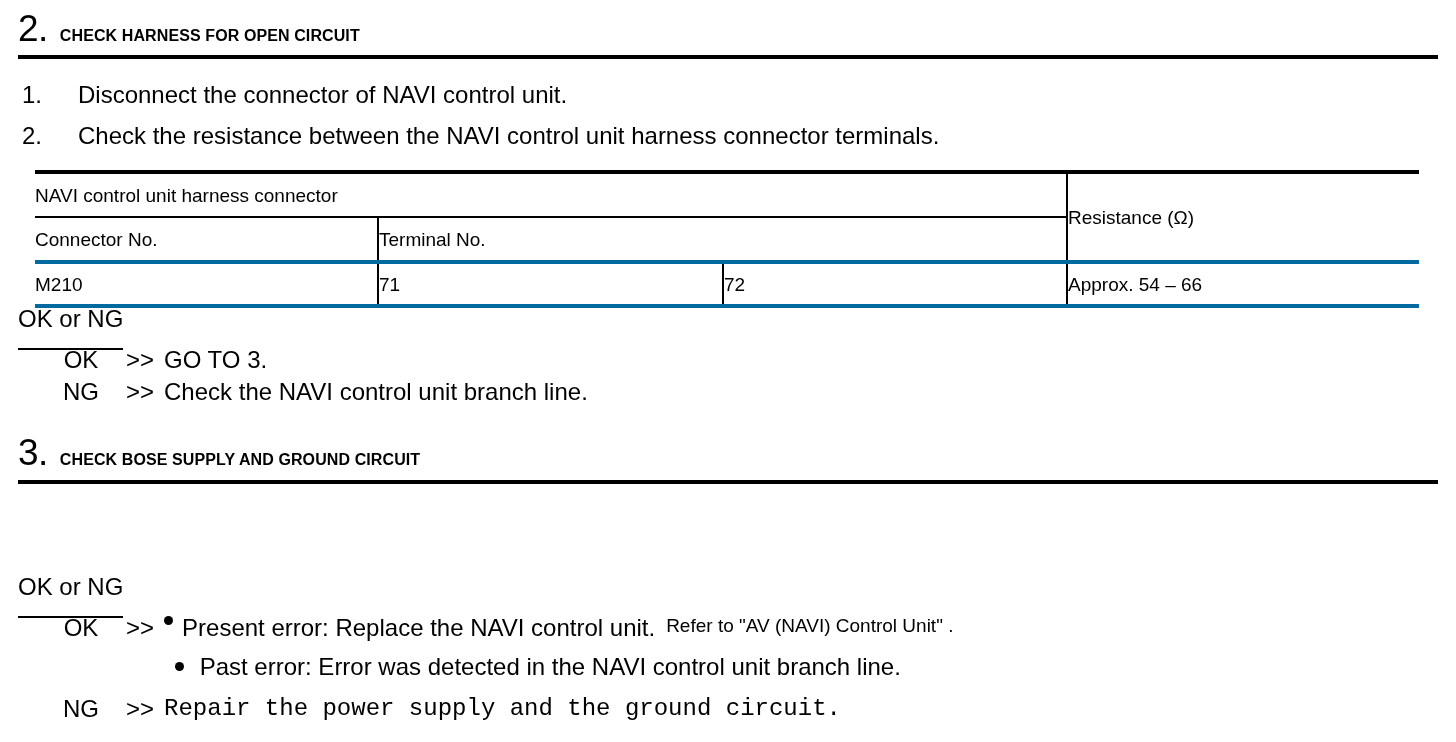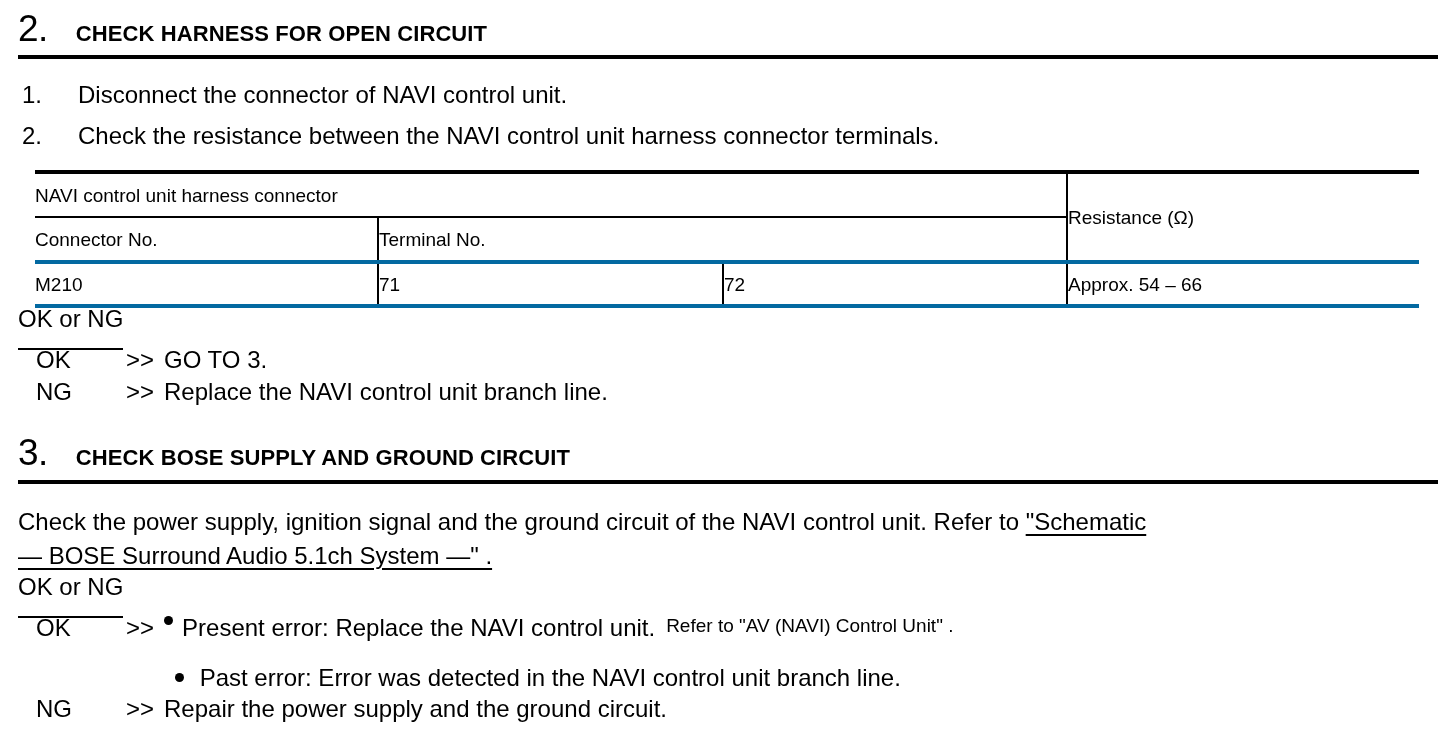--- a/index.html
+++ b/index.html
@@ -32,24 +32,24 @@
     align-items: baseline;
     white-space: nowrap;
   }
   .step-num {
     font-size: 37px;
     font-weight: 400;
     line-height: 1;
     letter-spacing: -0.5px;
   }
   .step-title {
-    font-size: 22px;
+    font-size: 16px;
     font-weight: bold;
     line-height: 1;
-    margin-left: 28px;
+    margin-left: 12px;
     letter-spacing: 0.1px;
   }
   .rule {
     position: absolute;
     left: 18px;
     width: 1420px;
     height: 4px;
     background: #000;
   }
 
@@ -109,20 +109,21 @@
   .res-row {
     position: absolute;
     display: flex;
     white-space: nowrap;
     font-size: 24px;
     line-height: 1;
   }
   .res-row .lbl {
     width: 90px;
     flex: 0 0 90px;
+    text-align: center;
   }
   .res-row .arrow {
     flex: 0 0 auto;
   }
   .link {
     text-decoration: underline;
     text-underline-offset: 4px;
   }
   .small-ref {
     font-size: 19px;
@@ -191,48 +192,44 @@
   <div class="u-head" style="left: 18px; top: 307px;">OK or NG</div>
 
   <div class="res-row" style="left: 36px; top: 348px;">
     <span class="lbl">OK</span>
     <span class="arrow">&gt;&gt;</span>
     <span style="margin-left: 10px;">GO TO 3.</span>
   </div>
   <div class="res-row" style="left: 36px; top: 380px;">
     <span class="lbl">NG</span>
     <span class="arrow">&gt;&gt;</span>
-    <span style="margin-left: 10px;">Replace the NAVI control unit branch line.</span>
+    <span style="margin-left: 10px;">Check the NAVI control unit branch line.</span>
   </div>
 
   <div class="step-head" style="top: 434px;">
     <span class="step-num">3.</span>
     <span class="step-title">CHECK BOSE SUPPLY AND GROUND CIRCUIT</span>
   </div>
   <div class="rule" style="top: 480px;"></div>
 
-  <div class="para" style="left: 18px; top: 505px;">
-    <span>Check the power supply, ignition signal and the ground circuit of the NAVI control unit. Refer to </span><span class="link">"Schematic</span><br>
-    <span class="link">— BOSE Surround Audio 5.1ch System —" .</span>
-  </div>
 
   <div class="u-head" style="left: 18px; top: 575px;">OK or NG</div>
 
   <div class="res-row" style="left: 36px; top: 616px;">
     <span class="lbl">OK</span>
     <span class="arrow">&gt;&gt;</span>
     <span class="bullet" style="margin-left: 10px;"></span>
     <span>Present error: Replace the NAVI control unit.</span>
     <span class="small-ref" style="margin-left: 11px;">Refer to "AV (NAVI) Control Unit" .</span>
   </div>
 
-  <div class="tline" style="left: 175px; top: 655px; margin-top: 11px;">
+  <div class="tline" style="left: 175px; top: 655px;">
     <span class="bullet"></span>
     <span>Past error: Error was detected in the NAVI control unit branch line.</span>
   </div>
 
   <div class="res-row" style="left: 36px; top: 697px;">
     <span class="lbl">NG</span>
     <span class="arrow">&gt;&gt;</span>
-    <span style="margin-left: 10px;">Repair the power supply and the ground circuit.</span>
+    <span style="margin-left: 10px; font-family: Liberation Mono, monospace;">Repair the power supply and the ground circuit.</span>
   </div>
 
 </div>
 
 </body></html>

